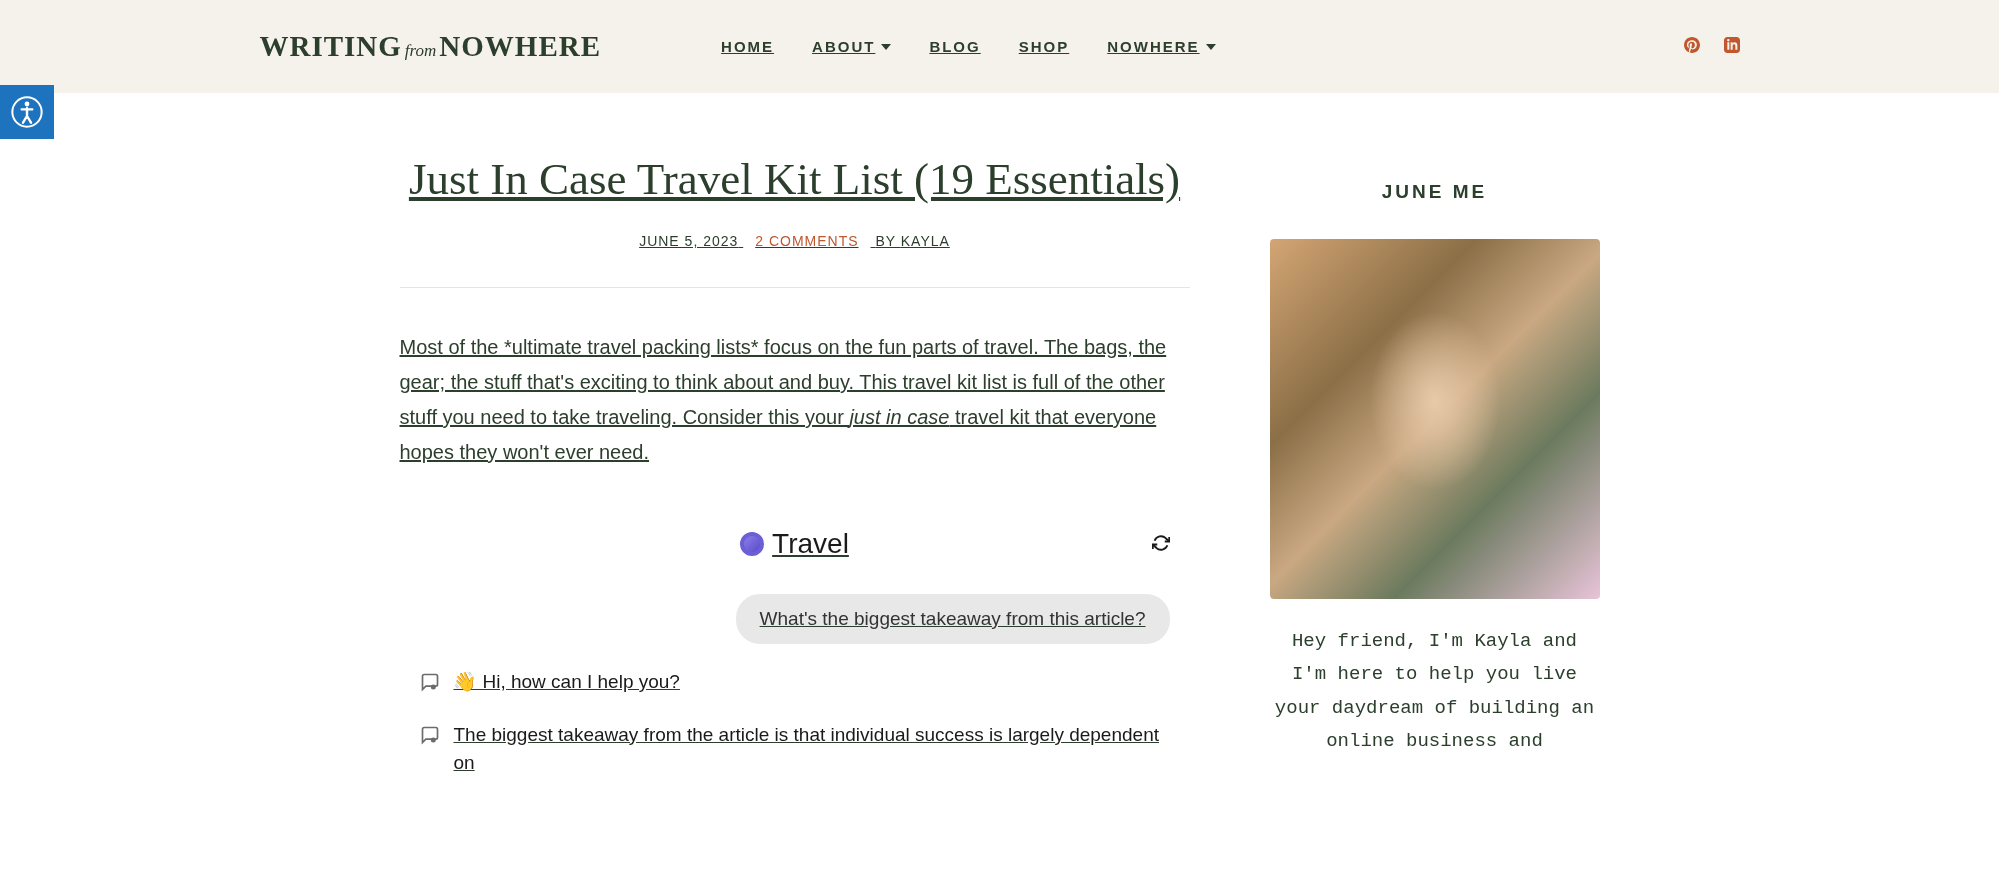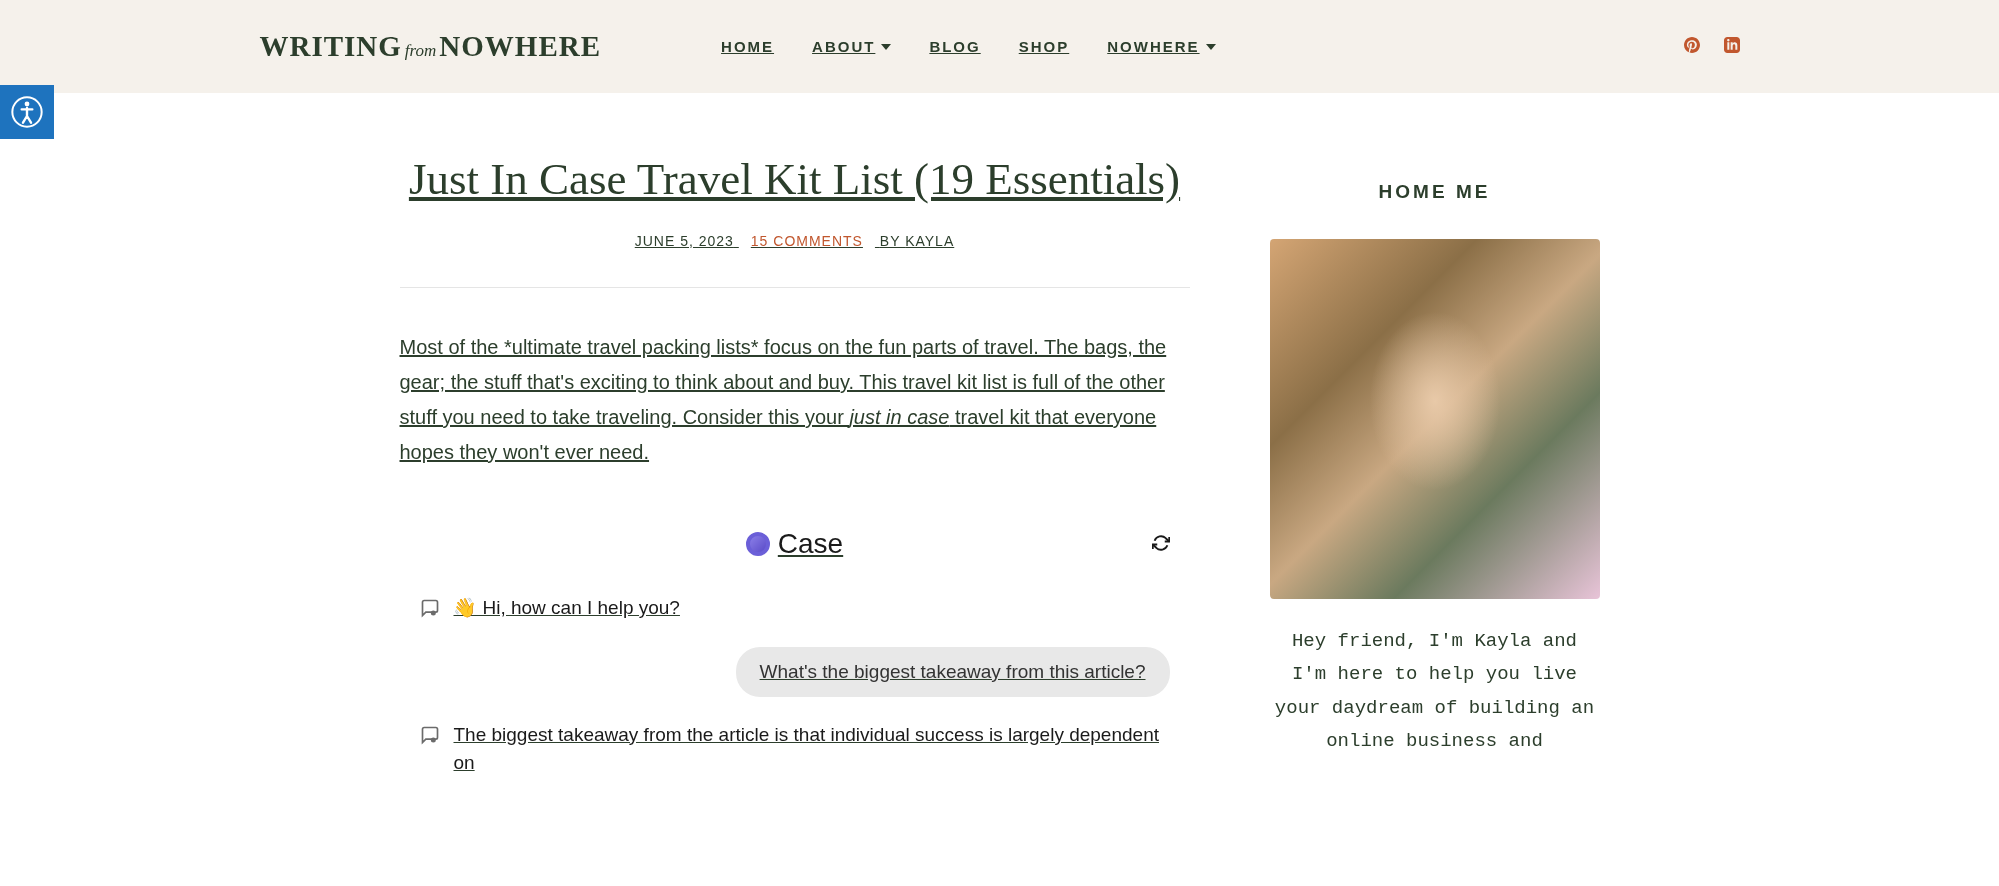--- a/index.html
+++ b/index.html
@@ -260,66 +260,66 @@
       </a>
     </div>
   </div>
 </header>
 
 <main class="main">
   <article class="article">
     <h1 class="article-title">Just In Case Travel Kit List (19 Essentials)</h1>
     <div class="article-meta">
       <span>JUNE 5, 2023</span>
-      <a class="comments">15 COMMENTS</a>
+      <a class="comments">2 COMMENTS</a>
       <span>BY </span><span>KAYLA</span>
     </div>
     <hr class="article-divider">
     <p class="article-body">
       <span>Most of the *ultimate travel packing lists* focus on the fun parts of travel. The bags, the gear; the stuff that's exciting to think about and buy. This travel kit list is full of the other stuff you need to take traveling. Consider this your </span><em>just in case</em><span> travel kit that everyone hopes they won't ever need.</span>
     </p>
 
     <div class="chat-widget">
       <div class="chat-header">
         <div class="chat-logo">
           <span class="chat-logo-circle"></span>
-          <span>Case</span>
+          <span>Travel</span>
         </div>
         <span class="chat-refresh">
           <svg width="18" height="18" viewBox="0 0 24 24" fill="none" stroke="currentColor" stroke-width="2.5">
               <path d="M23 4v6h-6M1 20v-6h6"></path>
               <path d="M3.5 9a9 9 0 0 1 14.8-3.4L23 10M1 14l4.7 4.4A9 9 0 0 0 20.5 15"></path>
             </svg>
         </span>
       </div>
 
+      <div class="chat-row user">
+        <div class="chat-bubble">What's the biggest takeaway from this article?</div>
+      </div>
+
       <div class="chat-row">
         <span class="chat-icon">
           <svg width="20" height="20" viewBox="0 0 24 24" fill="none" stroke="currentColor" stroke-width="2">
               <path d="M21 15a2 2 0 0 1-2 2H7l-4 4V5a2 2 0 0 1 2-2h14a2 2 0 0 1 2 2z"></path>
               <circle cx="16" cy="18" r="3" fill="currentColor" stroke="none"></circle>
             </svg>
         </span>
         <span class="chat-text">👋 Hi, how can I help you?</span>
-      </div>
-
-      <div class="chat-row user">
-        <div class="chat-bubble">What's the biggest takeaway from this article?</div>
       </div>
 
       <div class="chat-row">
         <span class="chat-icon">
           <svg width="20" height="20" viewBox="0 0 24 24" fill="none" stroke="currentColor" stroke-width="2">
               <path d="M21 15a2 2 0 0 1-2 2H7l-4 4V5a2 2 0 0 1 2-2h14a2 2 0 0 1 2 2z"></path>
               <circle cx="16" cy="18" r="3" fill="currentColor" stroke="none"></circle>
             </svg>
         </span>
         <span class="chat-text">The biggest takeaway from the article is that individual success is largely dependent on</span>
       </div>
     </div>
   </article>
 
   <aside class="sidebar">
-    <h2 class="sidebar-heading">HOME ME</h2>
+    <h2 class="sidebar-heading">JUNE ME</h2>
     <div class="profile-img"></div>
     <p class="sidebar-text">Hey friend, I'm Kayla and I'm here to help you live your daydream of building an online business and</p>
   </aside>
 </main>
 
 </body></html>

